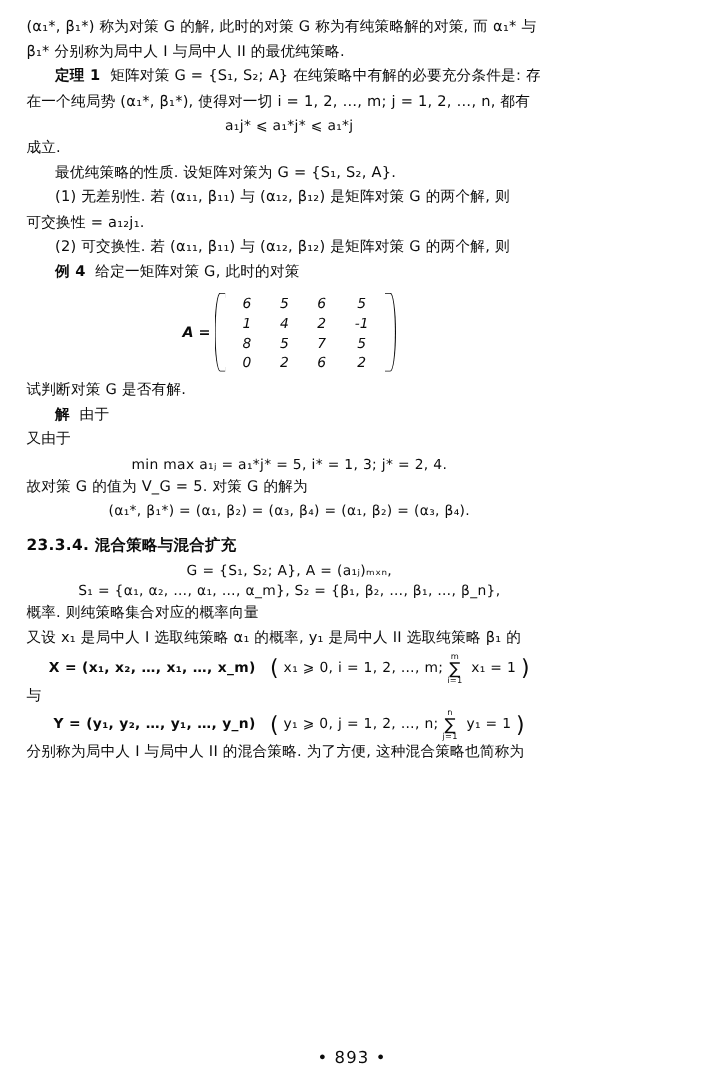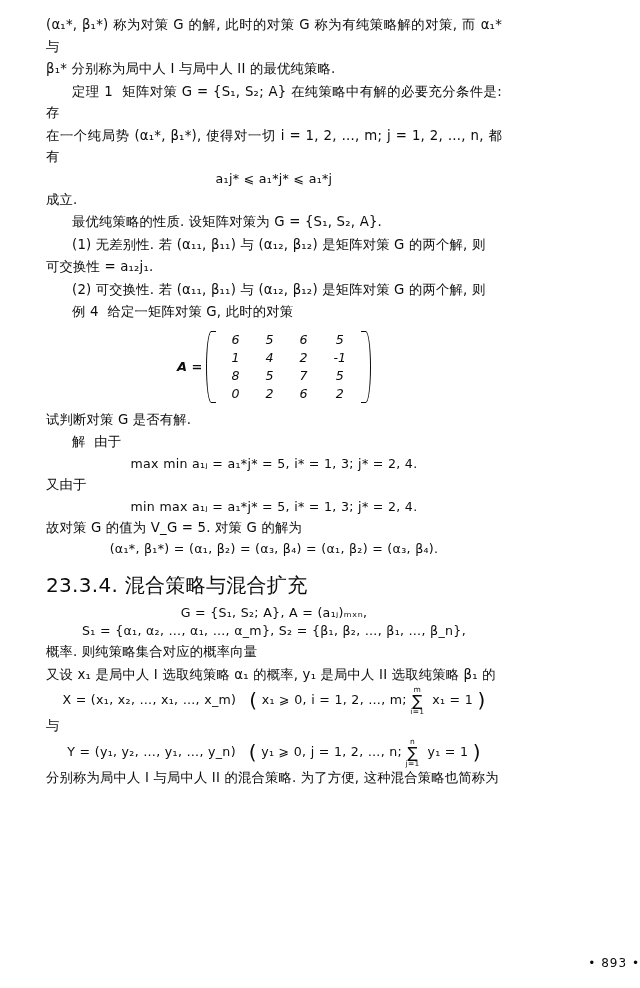--- a/index.html
+++ b/index.html
@@ -12,42 +12,42 @@
     height: 988px;
     font-family: "DejaVu Sans", sans-serif;
     color: #111;
     position: relative;
     overflow: hidden;
   }
   .page {
     width: 536px;
     height: 988px;
     position: relative;
-    padding: 14px 34px 0 46px;
+    padding: 14px 34px 0 24px;
     box-sizing: border-box;
     filter: contrast(1.05);
   }
   .p {
     font-size: 13.3px;
     line-height: 1.62;
     text-align: justify;
     margin: 0 0 1px 0;
     letter-spacing: 0.2px;
   }
   .indent { text-indent: 26px; }
-  .b { font-weight: normal; }
+  .b { font-weight: bold; }
   .eqline {
     text-align: center;
     font-size: 12.6px;
     margin: 3px 0 3px 0;
     letter-spacing: 0.3px;
   }
   .heading {
-    font-size: 20px;
-    font-weight: normal;
+    font-size: 14px;
+    font-weight: bold;
     margin: 16px 0 6px 0;
     letter-spacing: 0.3px;
   }
   .matrix-block {
     display: flex;
     justify-content: center;
     align-items: center;
     margin: 8px 0 6px 0;
   }
   .mat-label {
@@ -88,22 +88,22 @@
   table.matrix td {
     padding: 1.5px 13px;
     text-align: center;
     font-style: italic;
   }
   .footer {
     position: absolute;
     bottom: 18px;
     left: 0;
     width: 640px;
-    text-align: right;
-    font-size: 12px;
+    text-align: center;
+    font-size: 15px;
     letter-spacing: 1px;
   }
   .bigparen { font-size: 20px; vertical-align: -3px; }
   .sumsym {
     display: inline-block;
     position: relative;
     font-size: 15px;
     line-height: 0.8;
     vertical-align: -2px;
     margin: 0 1px;
@@ -177,21 +177,20 @@
         </table>
       <span class="bar right"></span>
     </span>
   </div>
 
   <p class="p">试判断对策 G 是否有解.</p>
 
   <p class="p indent">
     <span class="b">解</span>&nbsp;&nbsp;<span>由于</span>
   </p>
-  <div class="eqline">max min a₁ⱼ = a₁*j* = 5, i* = 1, 3; j* = 2, 4.</div>
   <p class="p">又由于</p>
   <div class="eqline">min max a₁ⱼ = a₁*j* = 5, i* = 1, 3; j* = 2, 4.</div>
   <p class="p">故对策 G 的值为  V_G = 5. 对策 G 的解为</p>
   <div class="eqline">(α₁*, β₁*) = (α₁, β₂) = (α₃, β₄) = (α₁, β₂) = (α₃, β₄).</div>
 
   <h2 class="heading">23.3.4. 混合策略与混合扩充</h2>
 
   <div class="eqline">G = {S₁, S₂; A},  A = (a₁ⱼ)ₘₓₙ,</div>
   <div class="eqline">S₁ = {α₁, α₂, …, α₁, …, α_m},  S₂ = {β₁, β₂, …, β₁, …, β_n},</div>
   <p class="p">概率. 则纯策略集合对应的概率向量</p>

